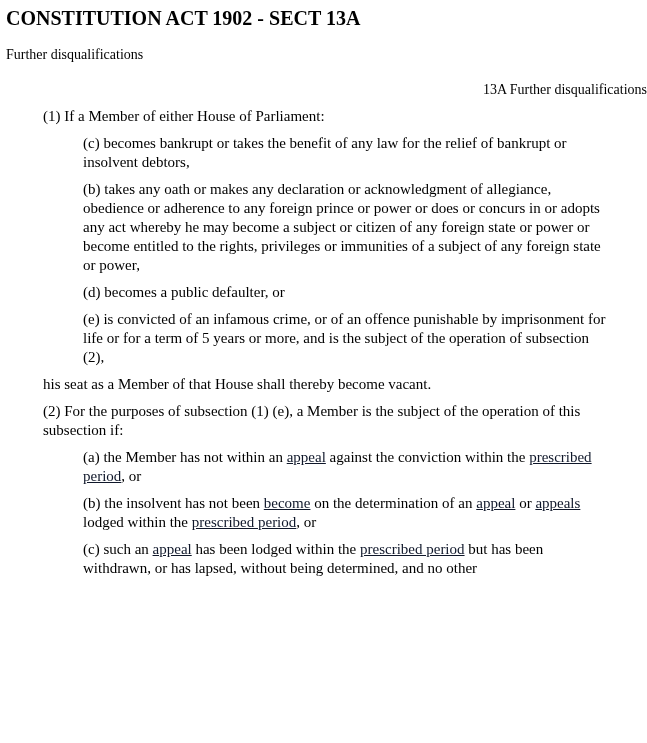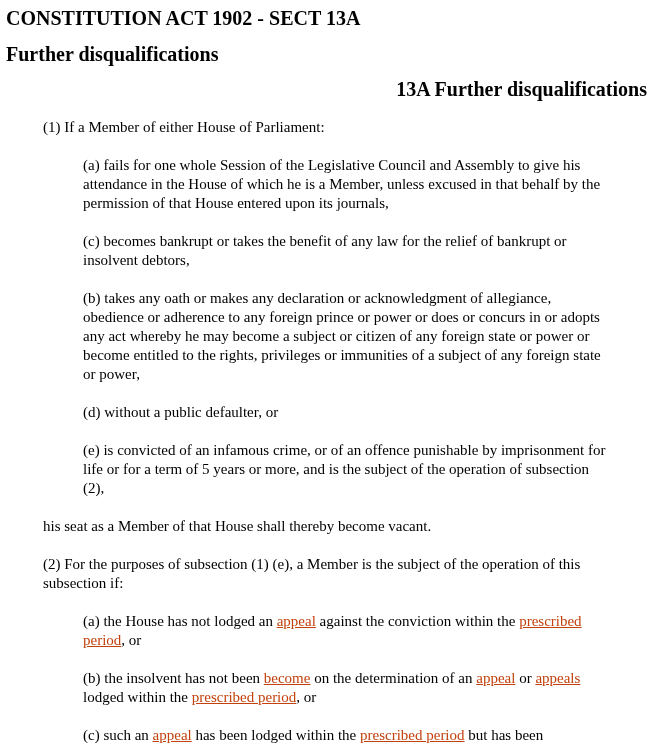--- a/index.html
+++ b/index.html
@@ -8,46 +8,45 @@
     font-family: "Liberation Serif", "DejaVu Serif", serif;
     color: #000000;
     font-size: 15px;
     line-height: 19px;
   }
   .page { padding: 6px 0 0 6px; }
   h2 {
     font-size: 20px; font-weight: bold; margin: 0 16px 0 0; line-height: 24px;
   }
   h3 {
-    font-size: 20px; font-weight: bold; margin: 0; line-height: 19px;
+    font-size: 14px; font-weight: normal; margin: 0; line-height: 19px;
   }
   .h3a { margin-top: 15px; }
   .h3b { margin-top: 16px; text-align: right; }
   p { margin: 0; }
   .l1 { margin-left: 37px; margin-right: 10px; }
   .l2 { margin-left: 77px; margin-right: 40px; }
-  .gap { margin-top: 19px; }
-  a { color: #c2410c; text-decoration: underline; }
+  .gap { margin-top: 8px; }
+  a { color: #0f172a; text-decoration: underline; }
 </style>
 </head>
 <body>
 
 <div class="page">
   <h2>CONSTITUTION ACT 1902 - SECT 13A</h2>
   <h3 class="h3a">Further disqualifications</h3>
   <h3 class="h3b">13A Further disqualifications</h3>
 
   <p class="l1 gap">(1) If a Member of either House of Parliament:</p>
-  <p class="l2 gap">(a) fails for one whole Session of the Legislative Council and Assembly to give his attendance in the House of which he is a Member, unless excused in that behalf by the permission of that House entered upon its journals,</p>
   <p class="l2 gap">(c) becomes bankrupt or takes the benefit of any law for the relief of bankrupt or insolvent debtors,</p>
   <p class="l2 gap">(b) takes any oath or makes any declaration or acknowledgment of allegiance, obedience or adherence to any foreign prince or power or does or concurs in or adopts any act whereby he may become a subject or citizen of any foreign state or power or become entitled to the rights, privileges or immunities of a subject of any foreign state or power,</p>
-  <p class="l2 gap">(d) without a public defaulter, or</p>
+  <p class="l2 gap">(d) becomes a public defaulter, or</p>
   <p class="l2 gap">(e) is convicted of an infamous crime, or of an offence punishable by imprisonment for life or for a term of 5 years or more, and is the subject of the operation of subsection (2),</p>
   <p class="l1 gap">his seat as a Member of that House shall thereby become vacant.</p>
 
   <p class="l1 gap">(2) For the purposes of subsection (1) (e), a Member is the subject of the operation of this subsection if:</p>
 
-  <p class="l2 gap"><span>(a) the House has not lodged an </span><a href="#">appeal</a><span> against the conviction within the </span><a href="#">prescribed period</a><span>, or</span></p>
+  <p class="l2 gap"><span>(a) the Member has not within an </span><a href="#">appeal</a><span> against the conviction within the </span><a href="#">prescribed period</a><span>, or</span></p>
 
   <p class="l2 gap"><span>(b) the insolvent has not been </span><a href="#">become</a><span> on the determination of an </span><a href="#">appeal</a><span> or </span><a href="#">appeals</a><span> lodged within the </span><a href="#">prescribed period</a><span>, or</span></p>
 
   <p class="l2 gap"><span>(c) such an </span><a href="#">appeal</a><span> has been lodged within the </span><a href="#">prescribed period</a><span> but has been withdrawn, or has lapsed, without being determined, and no other </span></p>
 </div>
 
 </body></html>

